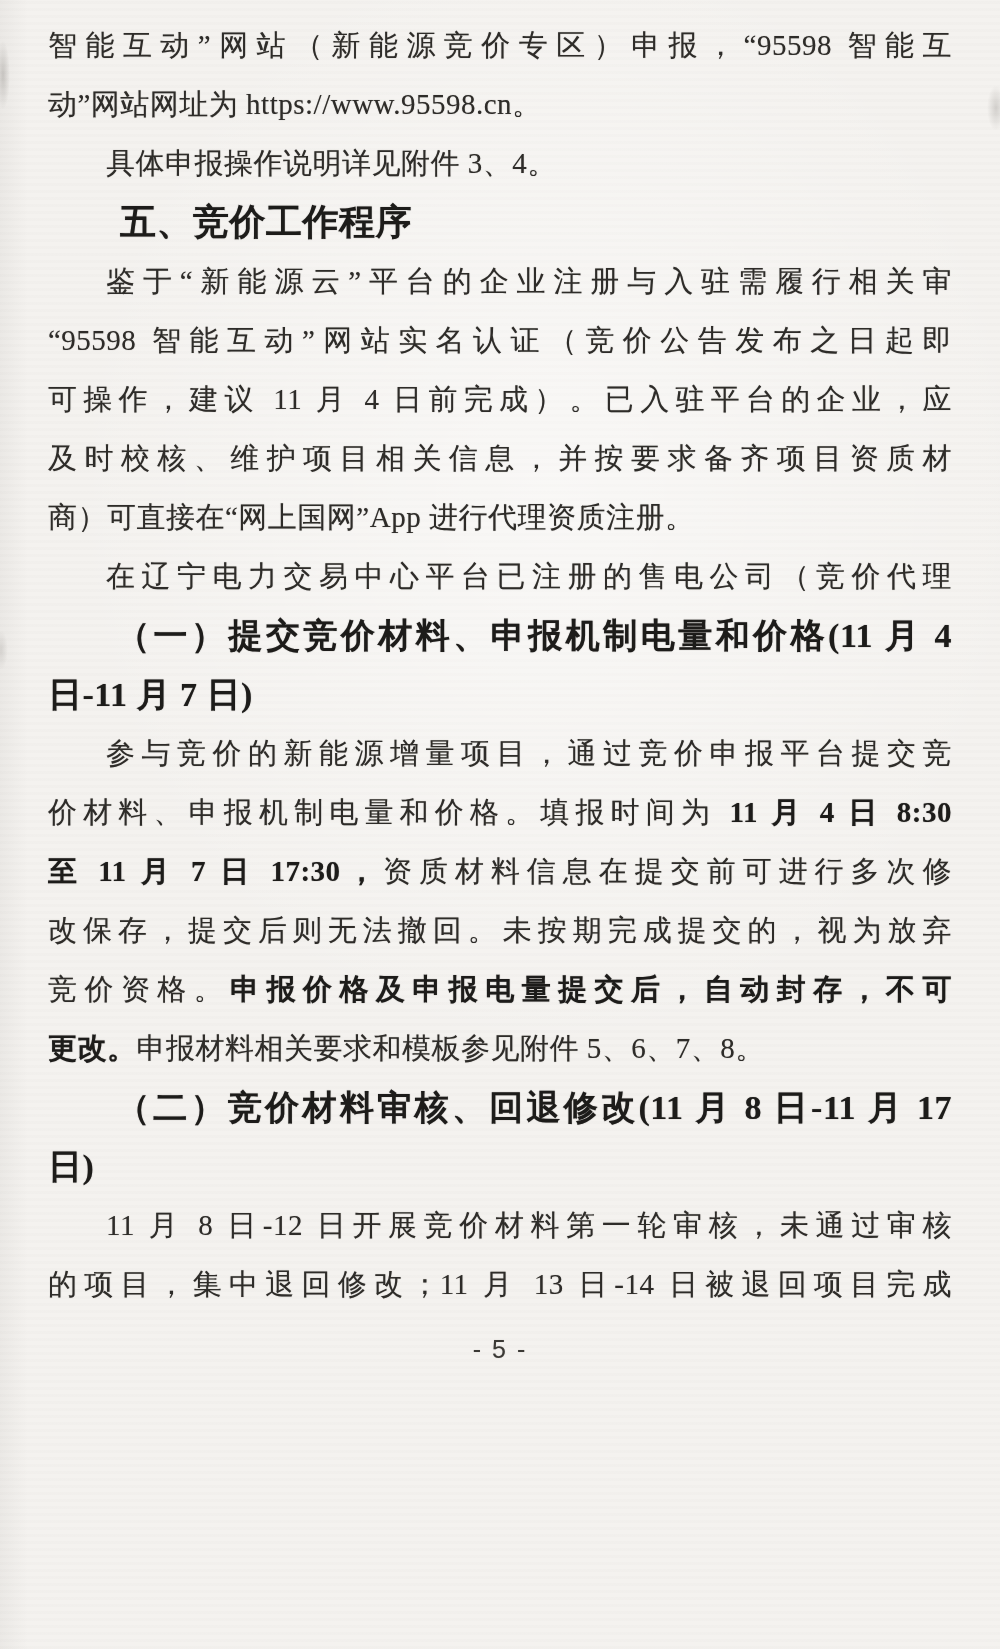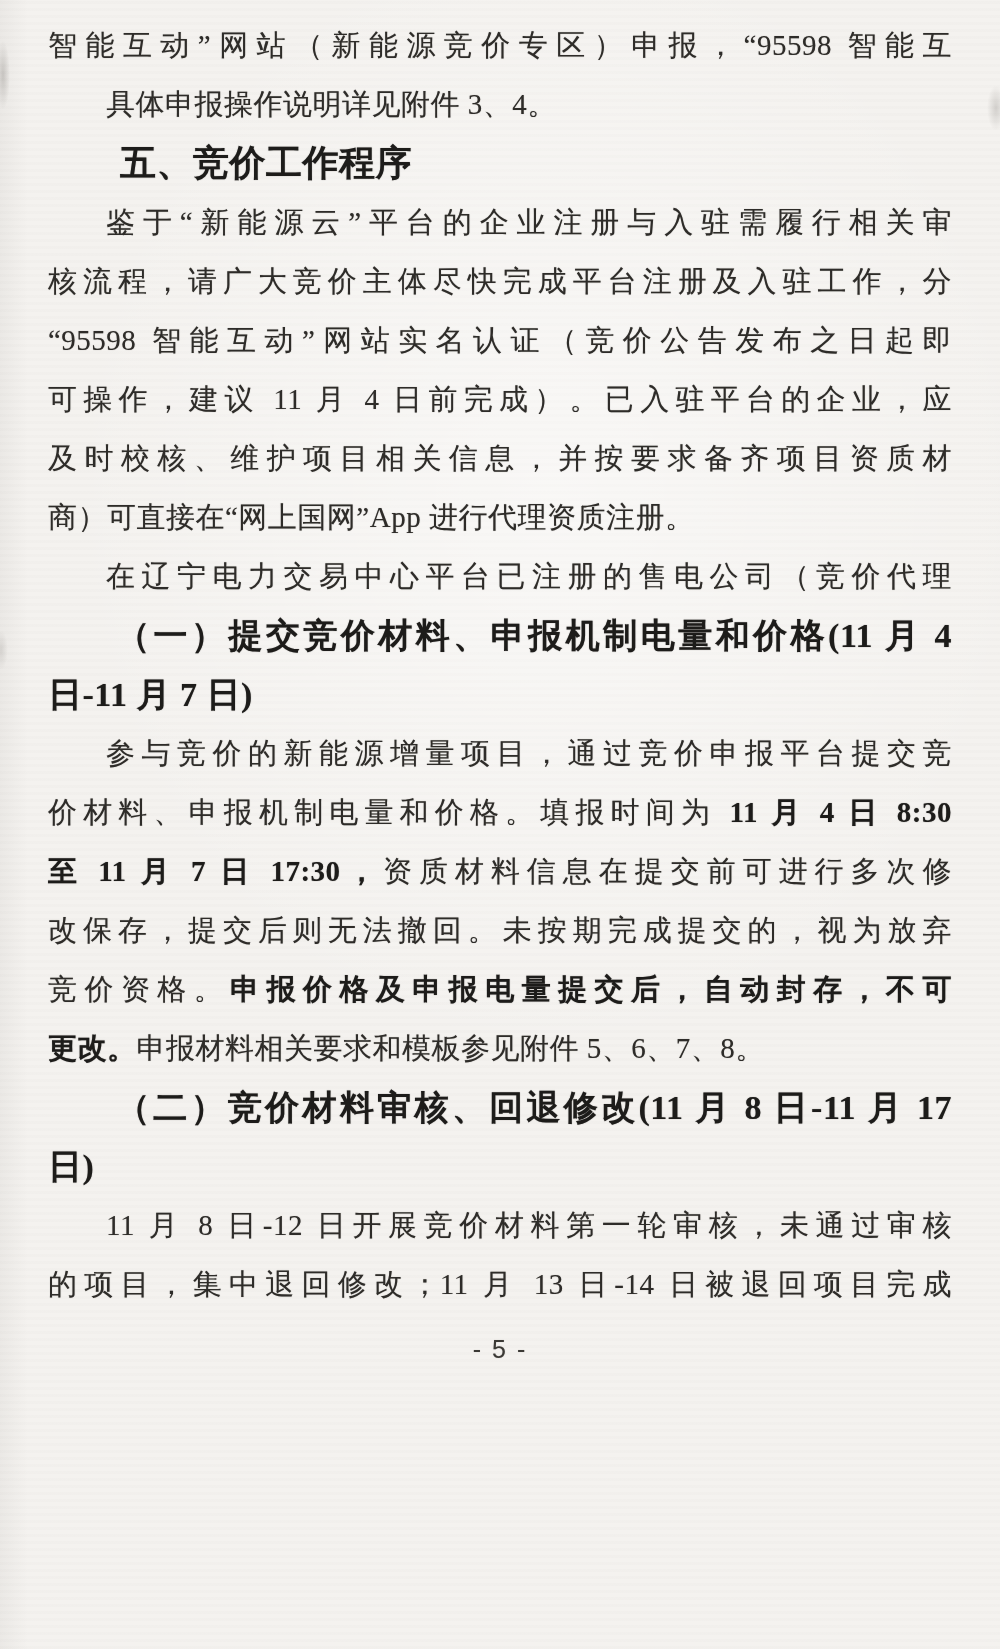--- a/index.html
+++ b/index.html
@@ -82,24 +82,24 @@
   .artifact.a1 { left: -4px; top: 40px; width: 14px; height: 70px; background: radial-gradient(ellipse, rgba(90,85,80,0.25), rgba(90,85,80,0) 70%); }
   .artifact.a2 { right: -5px; top: 85px; width: 18px; height: 46px; background: radial-gradient(ellipse, rgba(90,85,80,0.22), rgba(90,85,80,0) 70%); }
   .artifact.a3 { left: -6px; top: 630px; width: 14px; height: 40px; background: radial-gradient(ellipse, rgba(90,85,80,0.15), rgba(90,85,80,0) 70%); }
 </style>
 </head>
 <body>
 
 <div class="page">
   <div class="doc" id="doc-lines">
       <div class="line body fill"><span class="run">智能互动”网站（新能源竞价专区）申报，“95598 智能互</span></div>
+      <div class="line body"><span class="run">动”网站网址为 https://www.95598.cn。</span></div>
       <div class="line body indent"><span class="run">具体申报操作说明详见附件 3、4。</span></div>
       <div class="line section-heading indent"><span class="run bold">五、竞价工作程序</span></div>
       <div class="line body indent fill"><span class="run">鉴于“新能源云”平台的企业注册与入驻需履行相关审</span></div>
-      <div class="line body fill"><span class="run">核流程，请广大竞价主体尽快完成平台注册及入驻工作，分</span></div>
       <div class="line body fill"><span class="run">“95598 智能互动”网站实名认证（竞价公告发布之日起即</span></div>
       <div class="line body fill"><span class="run">可操作，建议 11 月 4 日前完成）。已入驻平台的企业，应</span></div>
       <div class="line body fill"><span class="run">及时校核、维护项目相关信息，并按要求备齐项目资质材</span></div>
       <div class="line body"><span class="run">商）可直接在“网上国网”App 进行代理资质注册。</span></div>
       <div class="line body indent fill"><span class="run">在辽宁电力交易中心平台已注册的售电公司（竞价代理</span></div>
       <div class="line sub-heading indent fill"><span class="run bold">（一）提交竞价材料、申报机制电量和价格(11 月 4</span></div>
       <div class="line sub-heading"><span class="run bold">日-11 月 7 日)</span></div>
       <div class="line body indent fill"><span class="run">参与竞价的新能源增量项目，通过竞价申报平台提交竞</span></div>
       <div class="line body fill"><span class="run">价材料、申报机制电量和价格。填报时间为 </span><span class="run bold">11 月 4 日 8:30</span></div>
       <div class="line body fill"><span class="run bold">至 11 月 7 日 17:30，</span><span class="run">资质材料信息在提交前可进行多次修</span></div>

